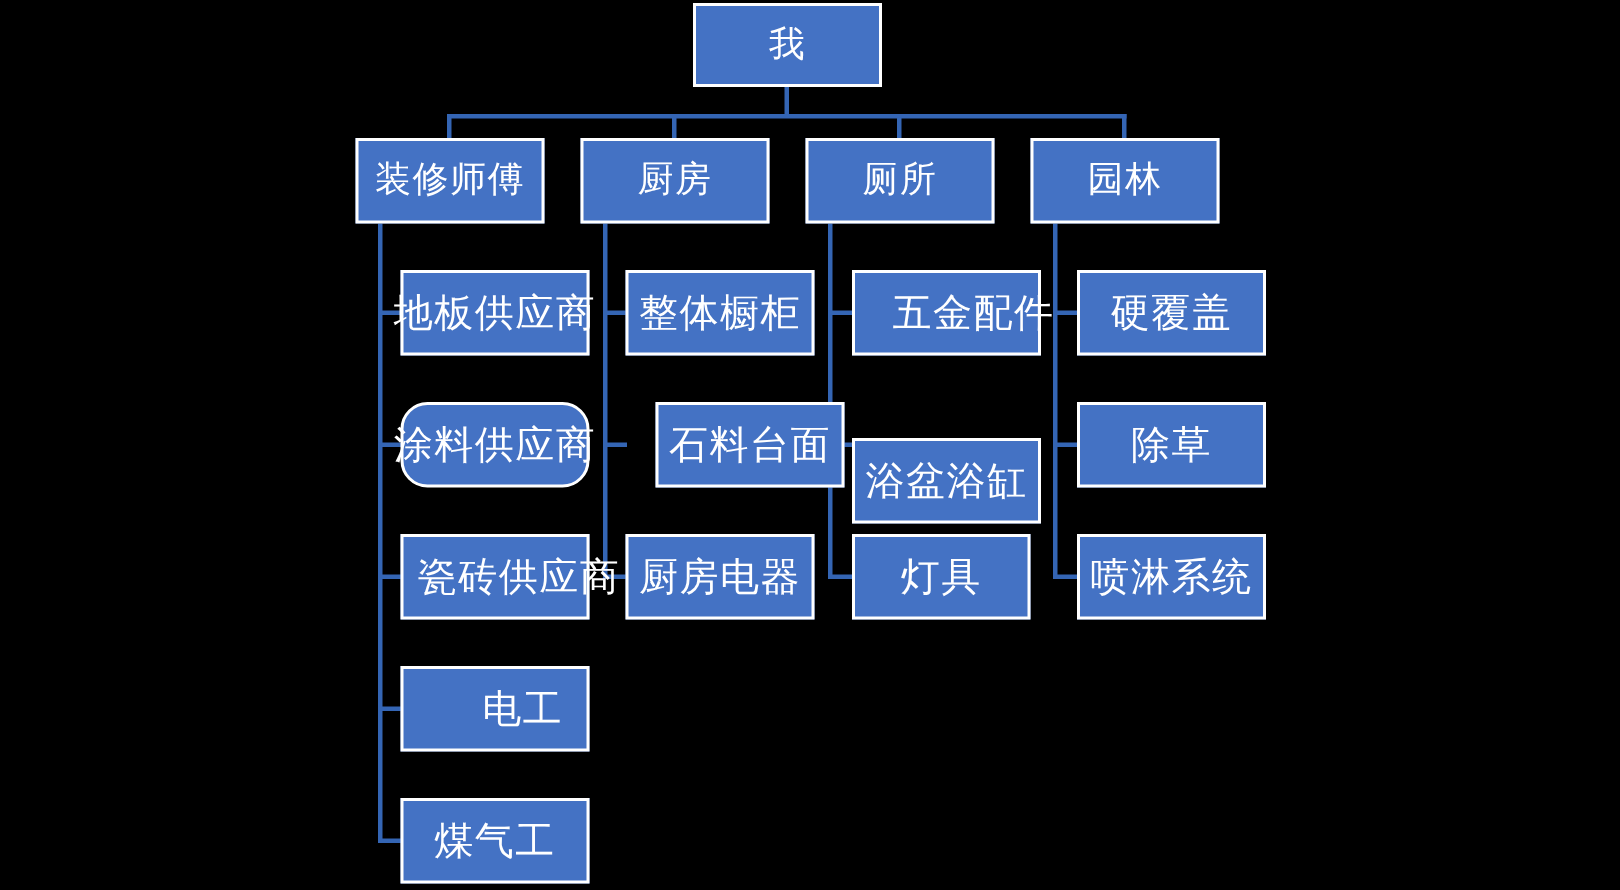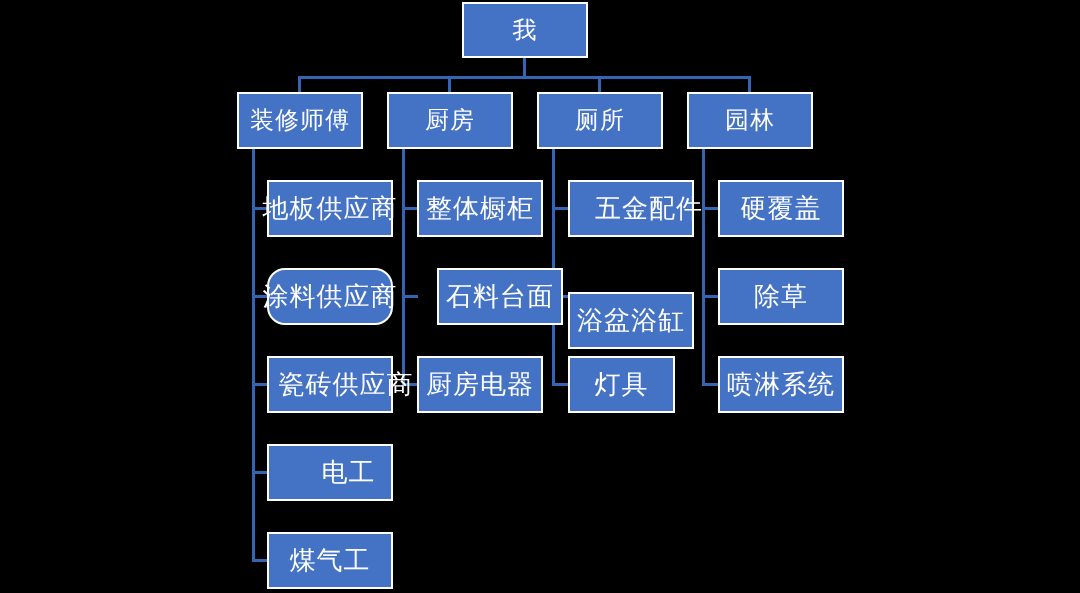--- a/index.html
+++ b/index.html
@@ -92,21 +92,21 @@
   <div class="node leaf" style="left:437px; top:268px; width:126px; height:57px;">石料台面</div>
   <div class="node leaf" style="left:417px; top:356px; width:126px; height:57px;">厨房电器</div>
 
   <div class="conn v" style="left:552px; top:149px; height:236px;"></div>
   <div class="conn h" style="left:552px; top:207px; width:16px;"></div>
   <div class="conn h" style="left:552px; top:295px; width:16px;"></div>
   <div class="conn h" style="left:552px; top:383px; width:16px;"></div>
 
   <div class="node leaf" style="left:568px; top:180px; width:126px; height:57px;padding-left:36px;">五金配件</div>
   <div class="node leaf" style="left:568px; top:268px; width:126px; height:57px;margin-top:24px;">浴盆浴缸</div>
-  <div class="node leaf" style="left:568px; top:356px; width:107px; height:57px;">灯具</div>
+  <div class="node leaf" style="left:568px; top:356px; width:119px; height:57px;">灯具</div>
 
   <div class="conn v" style="left:702px; top:149px; height:236px;"></div>
   <div class="conn h" style="left:702px; top:207px; width:16px;"></div>
   <div class="conn h" style="left:702px; top:295px; width:16px;"></div>
   <div class="conn h" style="left:702px; top:383px; width:16px;"></div>
 
   <div class="node leaf" style="left:718px; top:180px; width:126px; height:57px;">硬覆盖</div>
   <div class="node leaf" style="left:718px; top:268px; width:126px; height:57px;">除草</div>
   <div class="node leaf" style="left:718px; top:356px; width:126px; height:57px;">喷淋系统</div>
 

